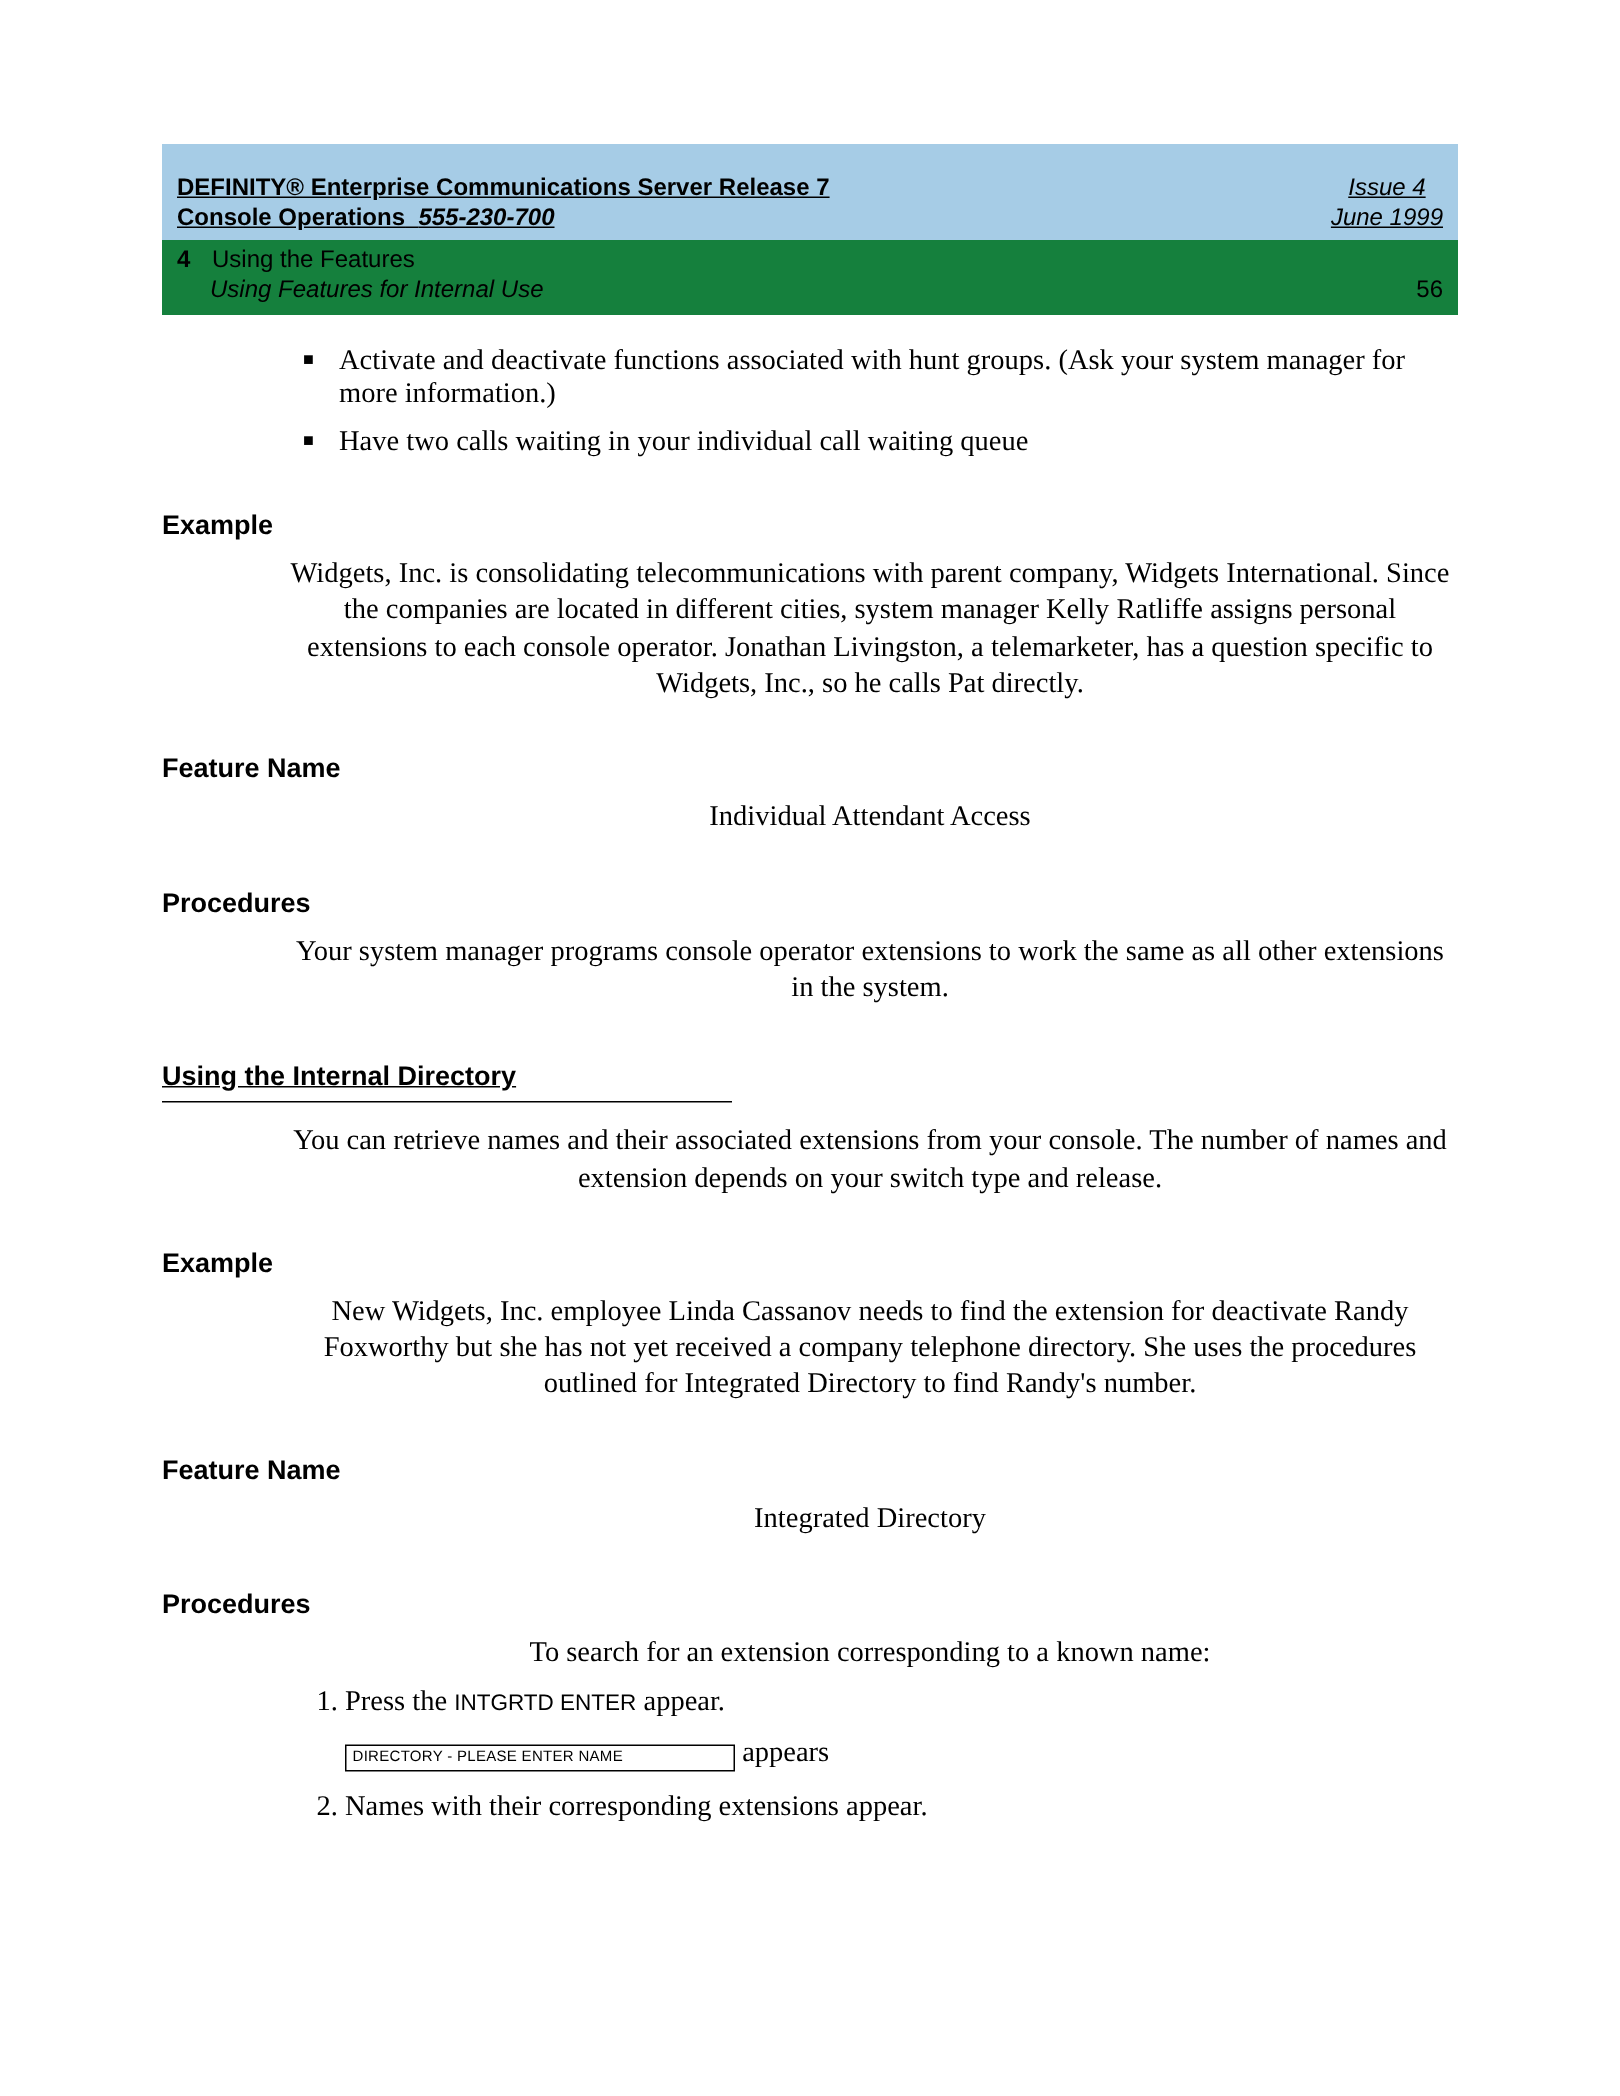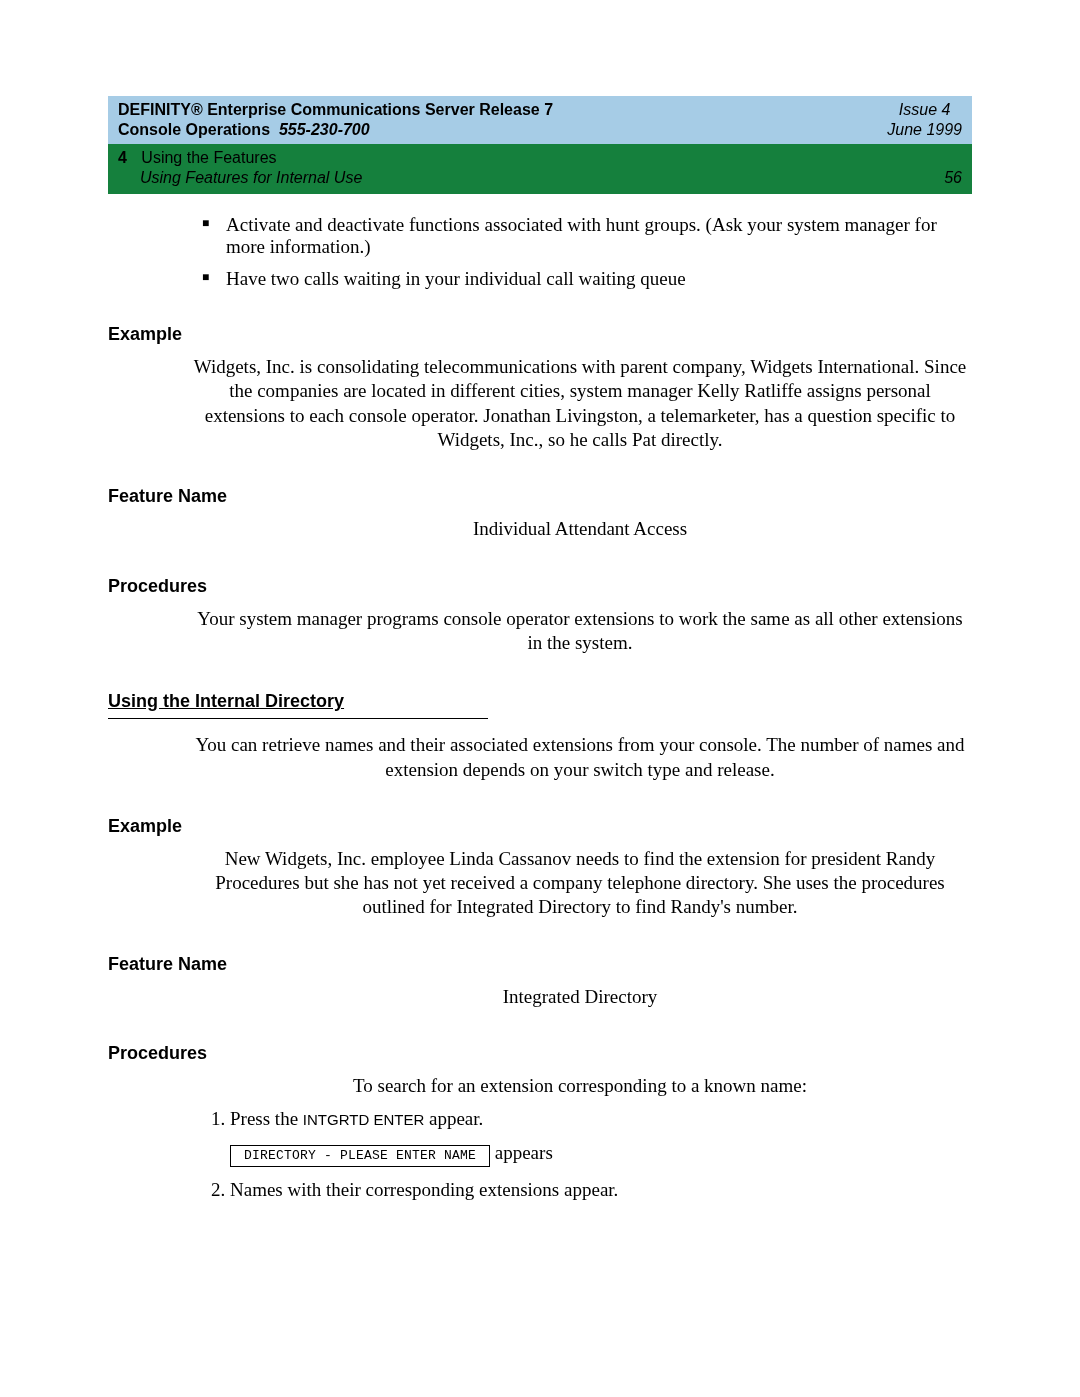--- a/index.html
+++ b/index.html
@@ -14,36 +14,37 @@
   .page {
     padding: 96px 108px 120px 108px;
   }
   .header {
     font-family: Helvetica, Arial, sans-serif;
     font-size: 16px;
     line-height: 1.25;
   }
   .hdr-top {
     background: #a6cce6;
-    padding: 4px 10px 4px 10px;
+    padding: 20px 10px 4px 10px;
     display: flex;
     justify-content: space-between;
+    text-decoration: underline;
   }
   .hdr-top-left b { font-weight: bold; }
   .docnum { font-style: italic; font-weight: bold; }
   .issue, .date { font-style: italic; text-align: center; }
   .hdr-bottom {
     background: #15803d;
     padding: 4px 10px 6px 10px;
     display: flex;
     justify-content: space-between;
   }
   .chapnum { font-weight: bold; margin-right: 10px; }
   .subsection { font-style: italic; margin-left: 22px; display:block; }
-  .pagenum { font-style: italic; }
+  .pagenum { }
   .content { margin-top: 20px; }
   .indent-body { margin-left: 80px; }
   ul.squares { list-style: none; padding-left: 38px; margin: 0; }
   ul.squares li { margin-bottom: 10px; position: relative; }
   ul.squares li::before {
     content: "■";
     position: absolute;
     left: -24px;
     top: 2px;
     font-size: 12px;
@@ -66,28 +67,27 @@
     text-decoration: underline;
   }
   .para { margin: 6px 0 8px 0; line-height: 1.28; text-align: center; }
   ol.steps { margin: 6px 0 0 0; padding-left: 42px; }
   ol.steps li { margin-bottom: 10px; line-height: 1.35; }
   .smallcaps {
     font-family: Helvetica, Arial, sans-serif;
     font-size: 15px;
   }
   .display-box {
-    font-family: Liberation Mono, monospace;
-    font-size: 13px;
+    font-family: Liberation Sans, sans-serif;
+    font-size: 10px;
     border: 1px solid #000;
     padding: 1px 4px;
     letter-spacing: 0.2px;
     display: inline-block;
     min-width: 250px;
-    text-align: center;
   }
   .step-sub { margin-top: 8px; }
 </style>
 </head>
 <body>
 
 <div class="page">
 
   <div class="header">
     <div class="hdr-top">
@@ -139,21 +139,21 @@
       <p class="para">Your system manager programs console operator extensions to work the same as all other extensions in the system.</p>
     </div>
 
     <div class="major-h">Using the Internal Directory</div>
     <div class="indent-body">
       <p class="para" style="margin-top:14px;">You can retrieve names and their associated extensions from your console. The number of names and extension depends on your switch type and release.</p>
     </div>
 
     <div class="sec-h">Example</div>
     <div class="indent-body">
-      <p class="para">New Widgets, Inc. employee Linda Cassanov needs to find the extension for president Randy Procedures but she has not yet received a company telephone directory. She uses the procedures outlined for Integrated Directory to find Randy's number.</p>
+      <p class="para">New Widgets, Inc. employee Linda Cassanov needs to find the extension for deactivate Randy Foxworthy but she has not yet received a company telephone directory. She uses the procedures outlined for Integrated Directory to find Randy's number.</p>
     </div>
 
     <div class="sec-h">Feature Name</div>
     <div class="indent-body">
       <p class="para">Integrated Directory</p>
     </div>
 
     <div class="sec-h">Procedures</div>
     <div class="indent-body">
       <p class="para">To search for an extension corresponding to a known name:</p>

